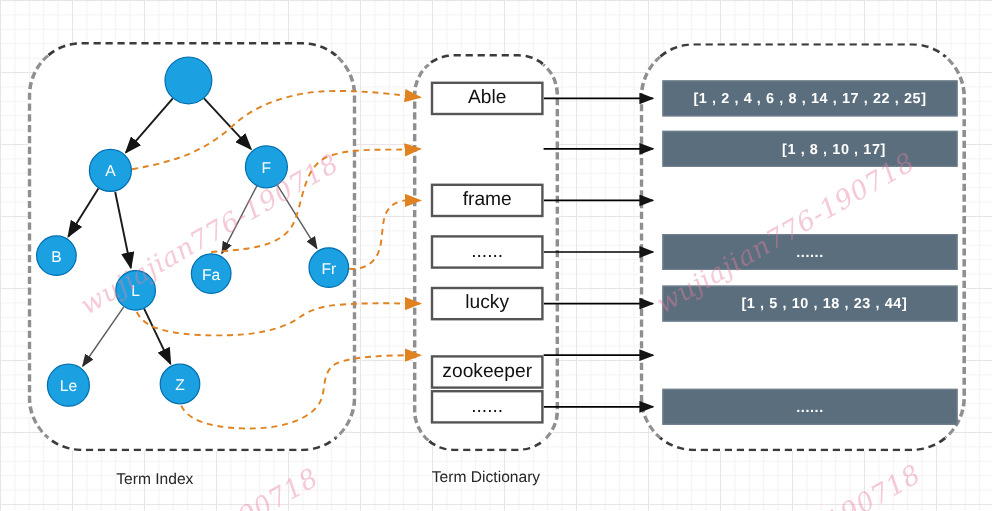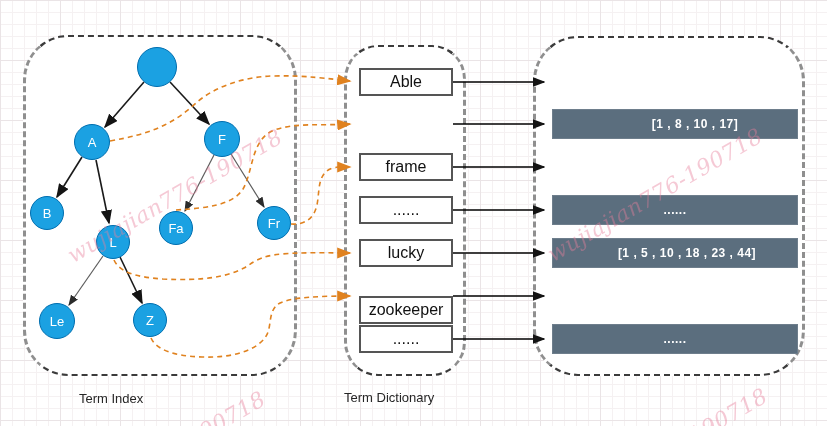--- a/index.html
+++ b/index.html
@@ -33,21 +33,21 @@
     background:#fff; border:2px solid #555555; color:#111;
     display:flex; align-items:center; justify-content:center; font-size:16px;
   }
   .post-box{
     position:absolute; left:552px; width:246px; height:30px; box-sizing:border-box;
     background:#5b6e7e; border:1px solid #6e7e8c; color:#ffffff;
     display:flex; align-items:center; justify-content:center;
     font-size:12px; font-weight:bold; letter-spacing:0.5px;
   }
   .panel-label{
-    position:absolute; font-size:13px; color:#262626; 
+    position:absolute; font-size:13px; color:#262626; text-align:center;
   }
   .wm{
     position:absolute; white-space:nowrap; pointer-events:none;
     font-family:"DejaVu Serif", serif; font-style:italic;
     font-size:22px; letter-spacing:0.5px; color:rgba(231,126,156,0.42);
     transform:translate(-50%,-50%) rotate(-30deg);
   }
 </style>
 </head>
 <body>
@@ -111,20 +111,21 @@
   <div class="node" style="left:39px; top:303px; width:36px; height:36px;">Le</div>
   <div class="node" style="left:133px; top:303px; width:34px; height:34px;">Z</div>
 
   <div class="term-box" style="top:68px;">Able</div>
   <div class="term-box" style="top:153px;">frame</div>
   <div class="term-box" style="top:196px;">......</div>
   <div class="term-box" style="top:239px;">lucky</div>
   <div class="term-box" style="top:296px;">zookeeper</div>
   <div class="term-box" style="top:325px;">......</div>
 
+  <div class="post-box" style="top:67px;">[1 , 2 , 4 , 6 , 8 , 14 , 17 , 22 , 25]</div>
   <div class="post-box" style="top:109px;padding-left:40px;">[1 , 8 , 10 , 17]</div>
   <div class="post-box" style="top:195px;">......</div>
   <div class="post-box" style="top:238px;padding-left:24px;">[1 , 5 , 10 , 18 , 23 , 44]</div>
   <div class="post-box" style="top:324px;">......</div>
 
   <div class="panel-label" style="left:79px; top:391px; width:100px;">Term Index</div>
   <div class="panel-label" style="left:344px; top:390px; width:122px;">Term Dictionary</div>
 
   <div class="wm" style="left:175px; top:196px;">wujiajian776-190718</div>
   <div class="wm" style="left:655px; top:195px;">wujiajian776-190718</div>

